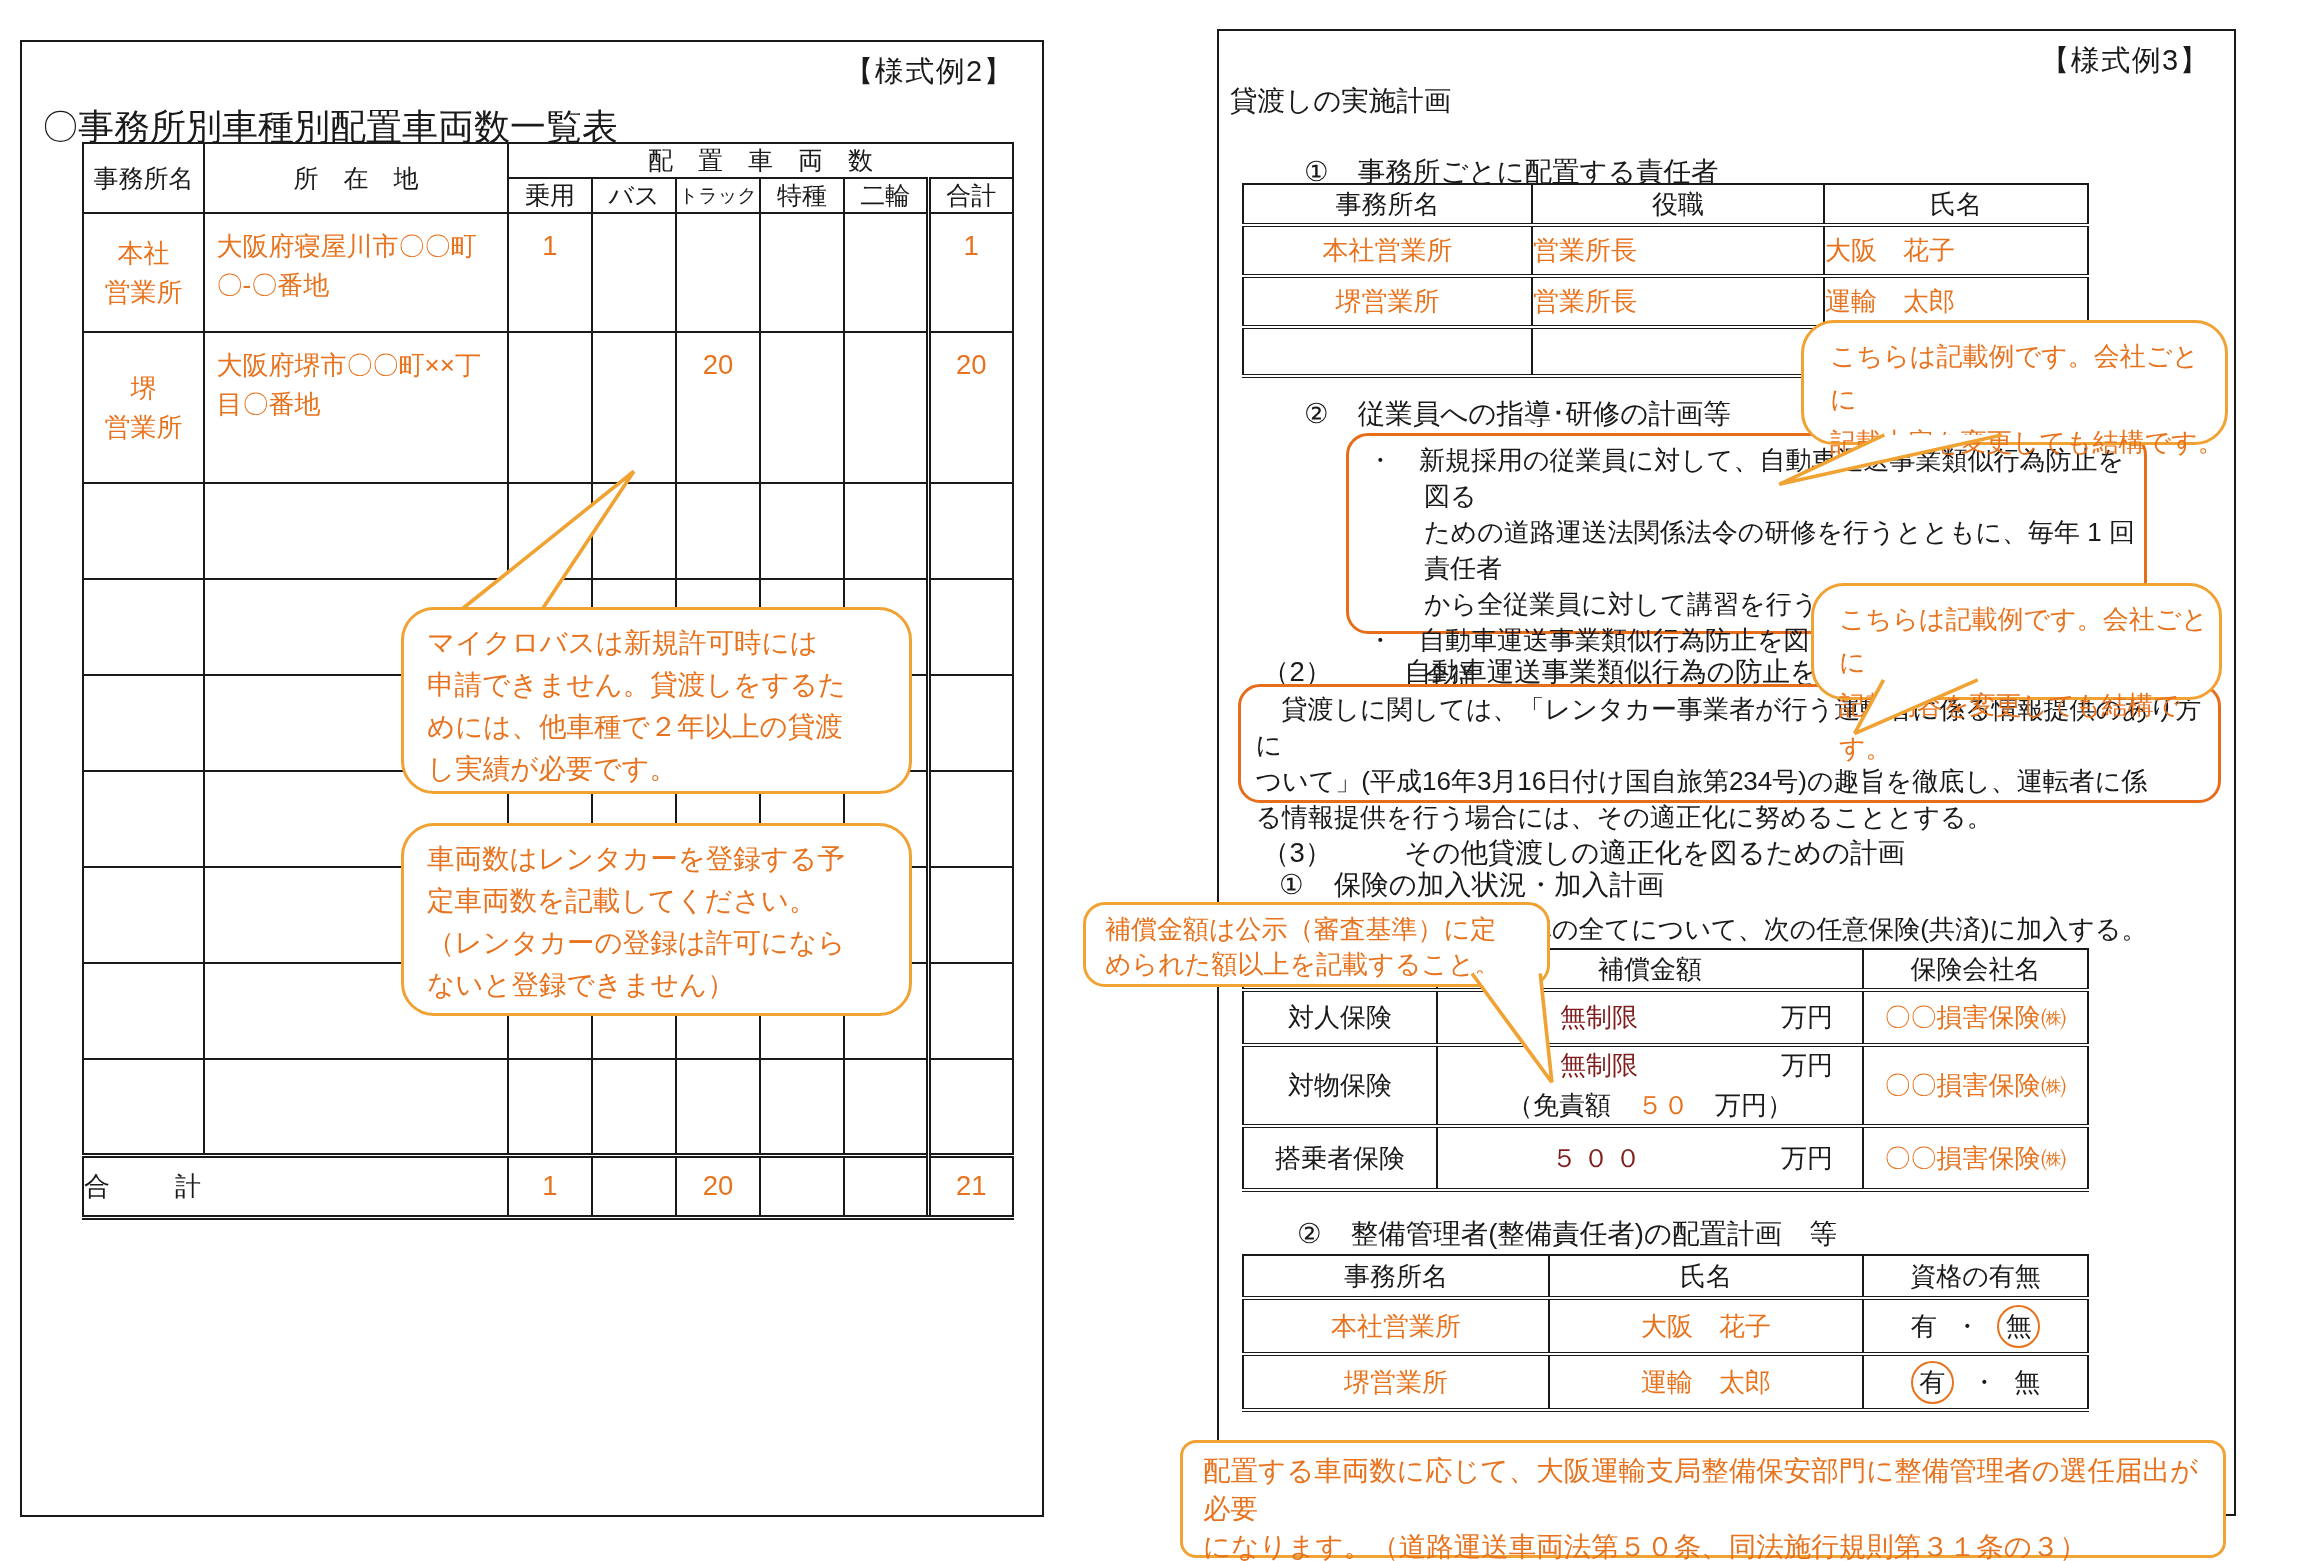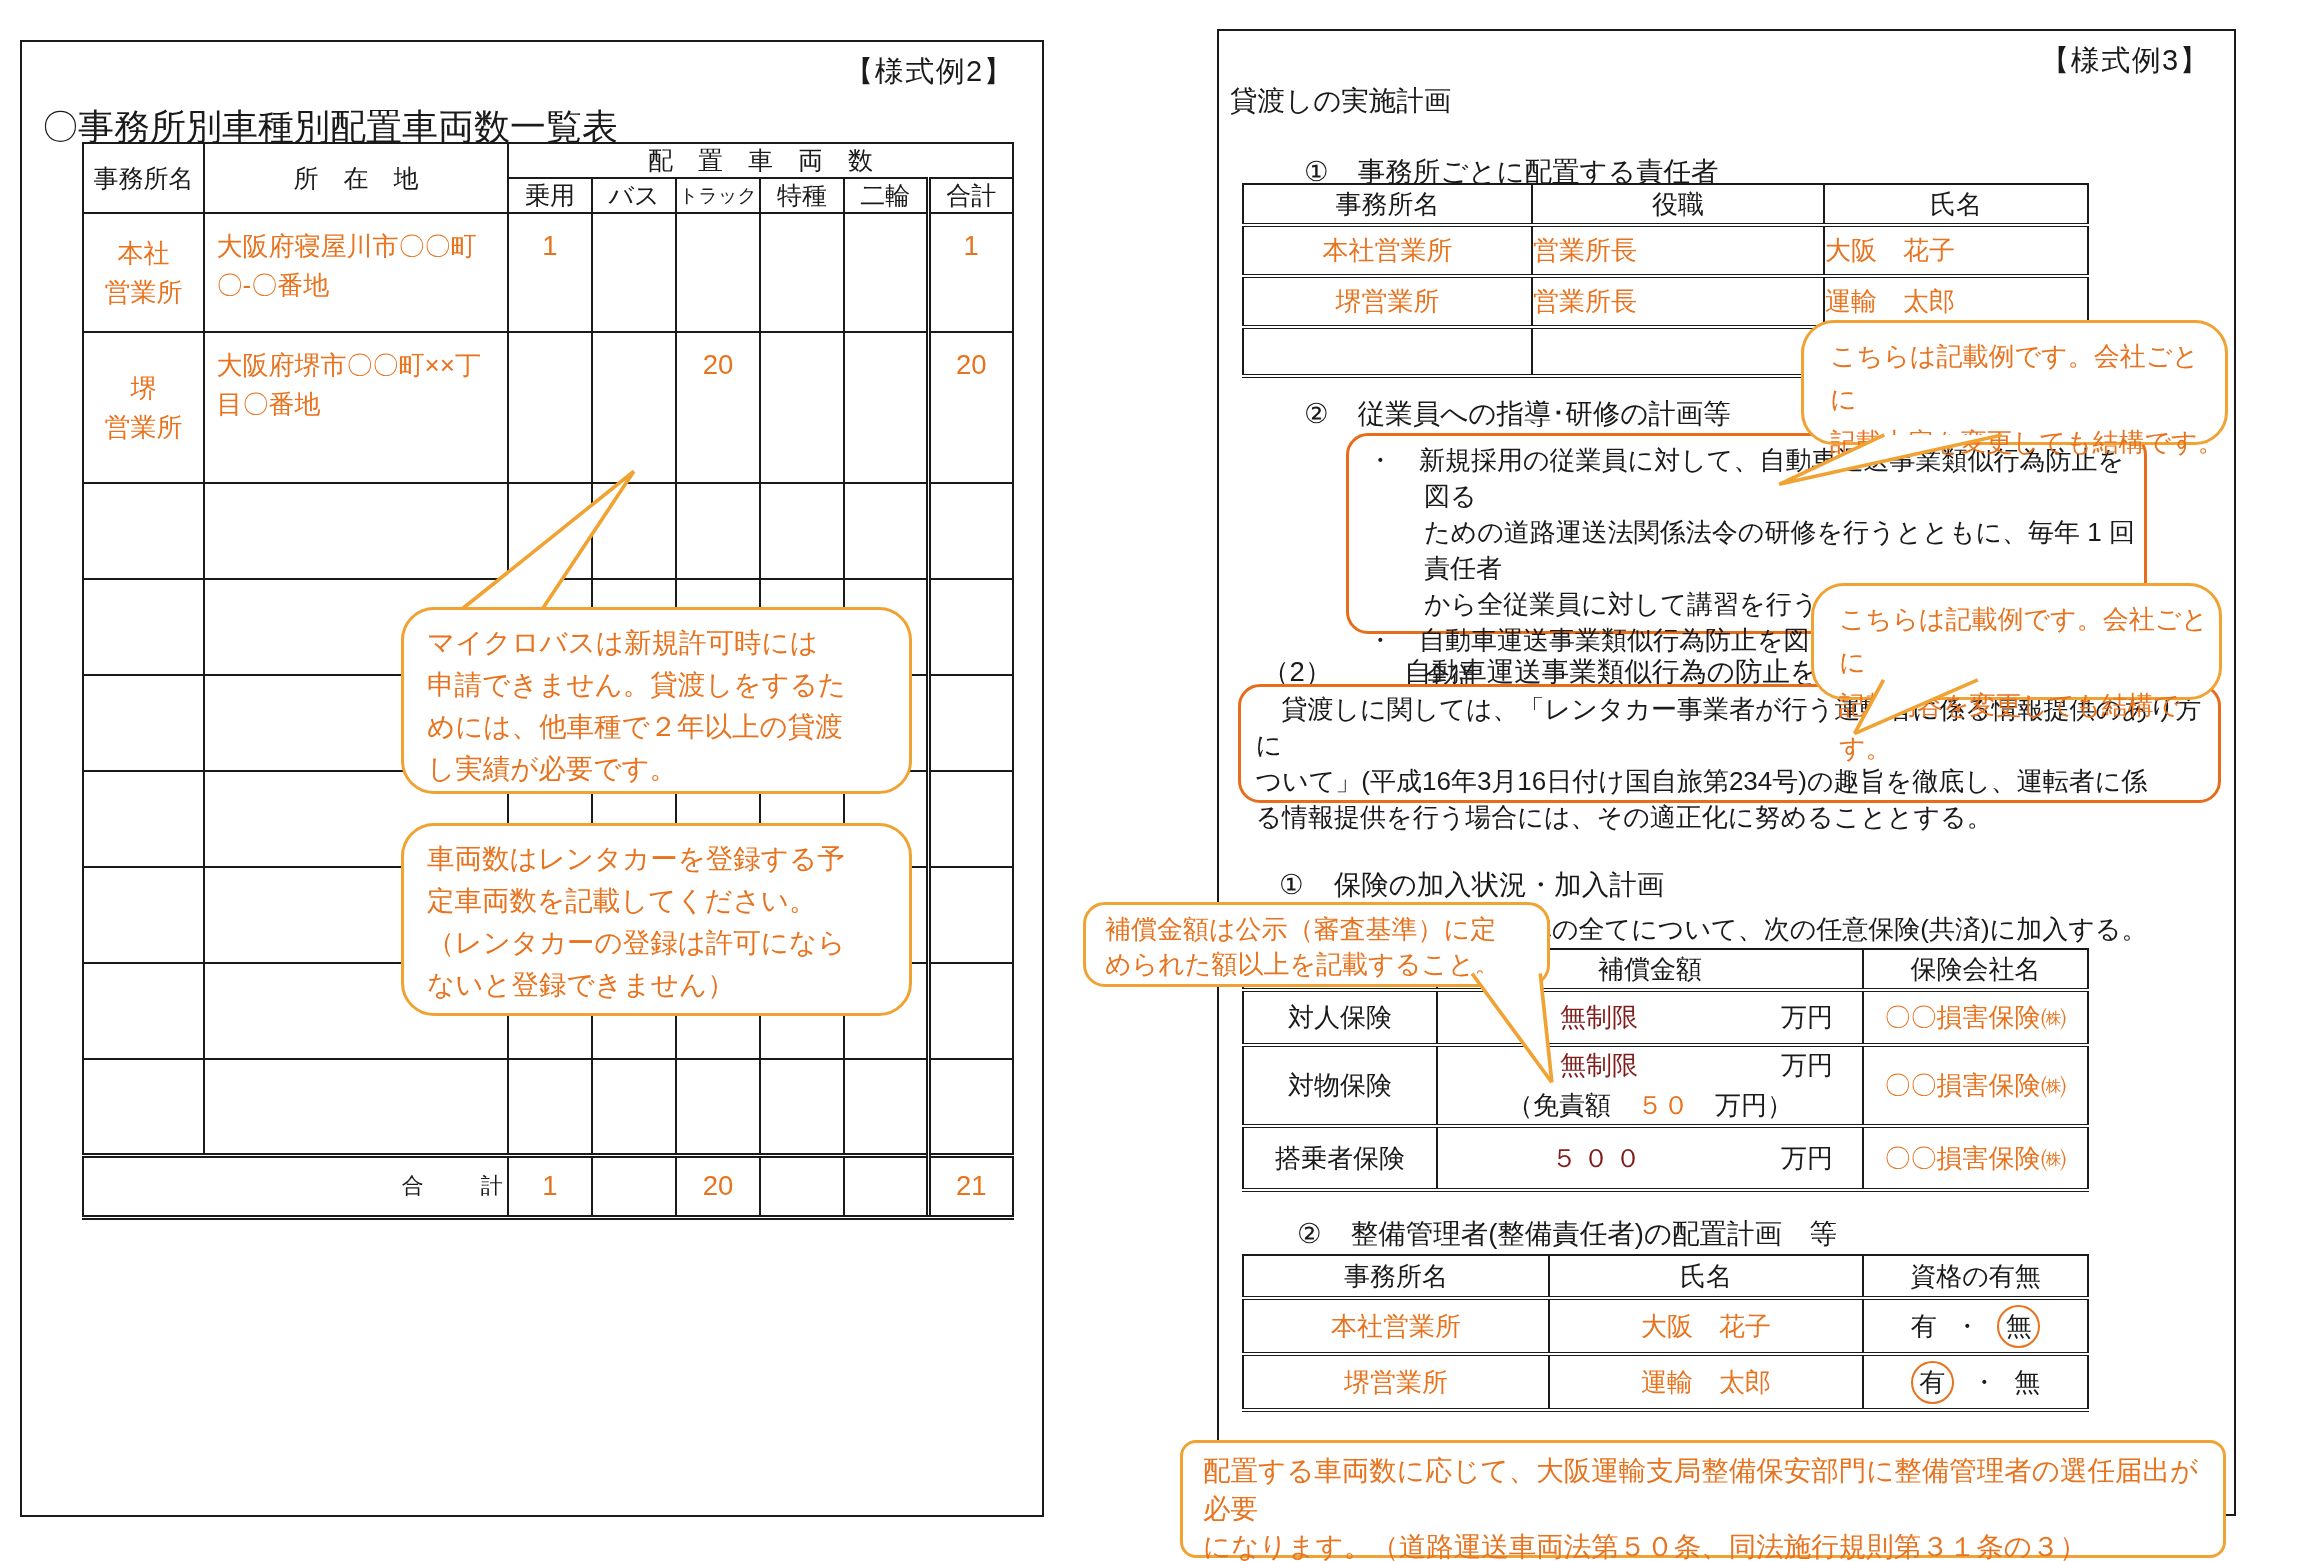--- a/index.html
+++ b/index.html
@@ -12,21 +12,21 @@
   .pre{white-space:pre-line;}
 
   
   table.lt{border-collapse:collapse;table-layout:fixed;border:2.2px solid #1a1a1a;}
   table.lt td,table.lt th{border:2.2px solid #1a1a1a;font-weight:normal;font-size:25px;padding:0;}
   table.lt .col-total{border-left:5px double #1a1a1a;}
   table.lt .lt-name{text-align:center;vertical-align:middle;white-space:pre-line;font-size:26px;line-height:1.5;border-radius:11px;}
   table.lt .lt-loc{text-align:left;vertical-align:top;font-size:26px;line-height:1.5;padding:13px 11.6px;}
   table.lt .lt-num{text-align:center;vertical-align:top;font-size:27.5px;padding-top:16px;}
   table.lt .lt-total-row td{border-top:5px double #1a1a1a;border-bottom:5px double #1a1a1a;height:57px;}
-  table.lt .lt-total-label{text-align:right;font-size:22px;letter-spacing:4.3px;font-family:Liberation Serif, serif;}
+  table.lt .lt-total-label{text-align:left;font-size:26px;letter-spacing:4.3px;font-family:Liberation Serif, serif;}
   table.lt .hdr{text-align:center;vertical-align:middle;}
 
   
   table.rt{border-collapse:collapse;table-layout:fixed;border:2.2px solid #1a1a1a;background:#fff;}
   table.rt td,table.rt th{border:2.2px solid #1a1a1a;font-weight:normal;font-size:26px;padding:0;vertical-align:middle;}
   table.rt thead th{border-bottom:4.3px double #1a1a1a;text-align:center;}
   table.rt tbody tr + tr td{border-top:4.3px double #1a1a1a;}
   table.rt tbody tr:last-child td{border-bottom:4.3px double #1a1a1a;}
   .cell-left{text-align:left;padding-left:40px;}
   .cell-center{text-align:center;}
@@ -256,20 +256,23 @@
   </div>
 
   <div class="abs heading" style="left:1262px;top:654px;">
     <span>（2）</span><span class="htext-wide">自動車運送事業類似行為の防止を図るための体制・実施方法</span>
   </div>
 
   <div class="obox pre" style="left:1238px;top:684px;width:962px;height:109px;padding:4.3px 0 0 14.5px;font-size:26px;line-height:36px;">　貸渡しに関しては、「レンタカー事業者が行う運転者に係る情報提供のあり方に
 ついて」(平成16年3月16日付け国自旅第234号)の趣旨を徹底し、運転者に係
 る情報提供を行う場合には、その適正化に努めることとする。</div>
 
+  <div class="abs heading" style="left:1262px;top:835px;">
+    <span>（3）</span><span class="htext-wide">その他貸渡しの適正化を図るための計画</span>
+  </div>
   <div class="abs heading" style="left:1279px;top:867px;">
     <span>①</span><span style="margin-left:30px;margin-top:12px;">保険の加入状況・加入計画</span>
   </div>
 
   <div class="abs" style="left:1422px;top:912px;font-size:26px;white-space:nowrap;">貸渡自動車の全てについて、次の任意保険(共済)に加入する。</div>
 
   <div class="abs" style="left:1242px;top:948px;">
     <table class="rt" style="width:845px;">
       <colgroup>
           <col style="width:194px">

